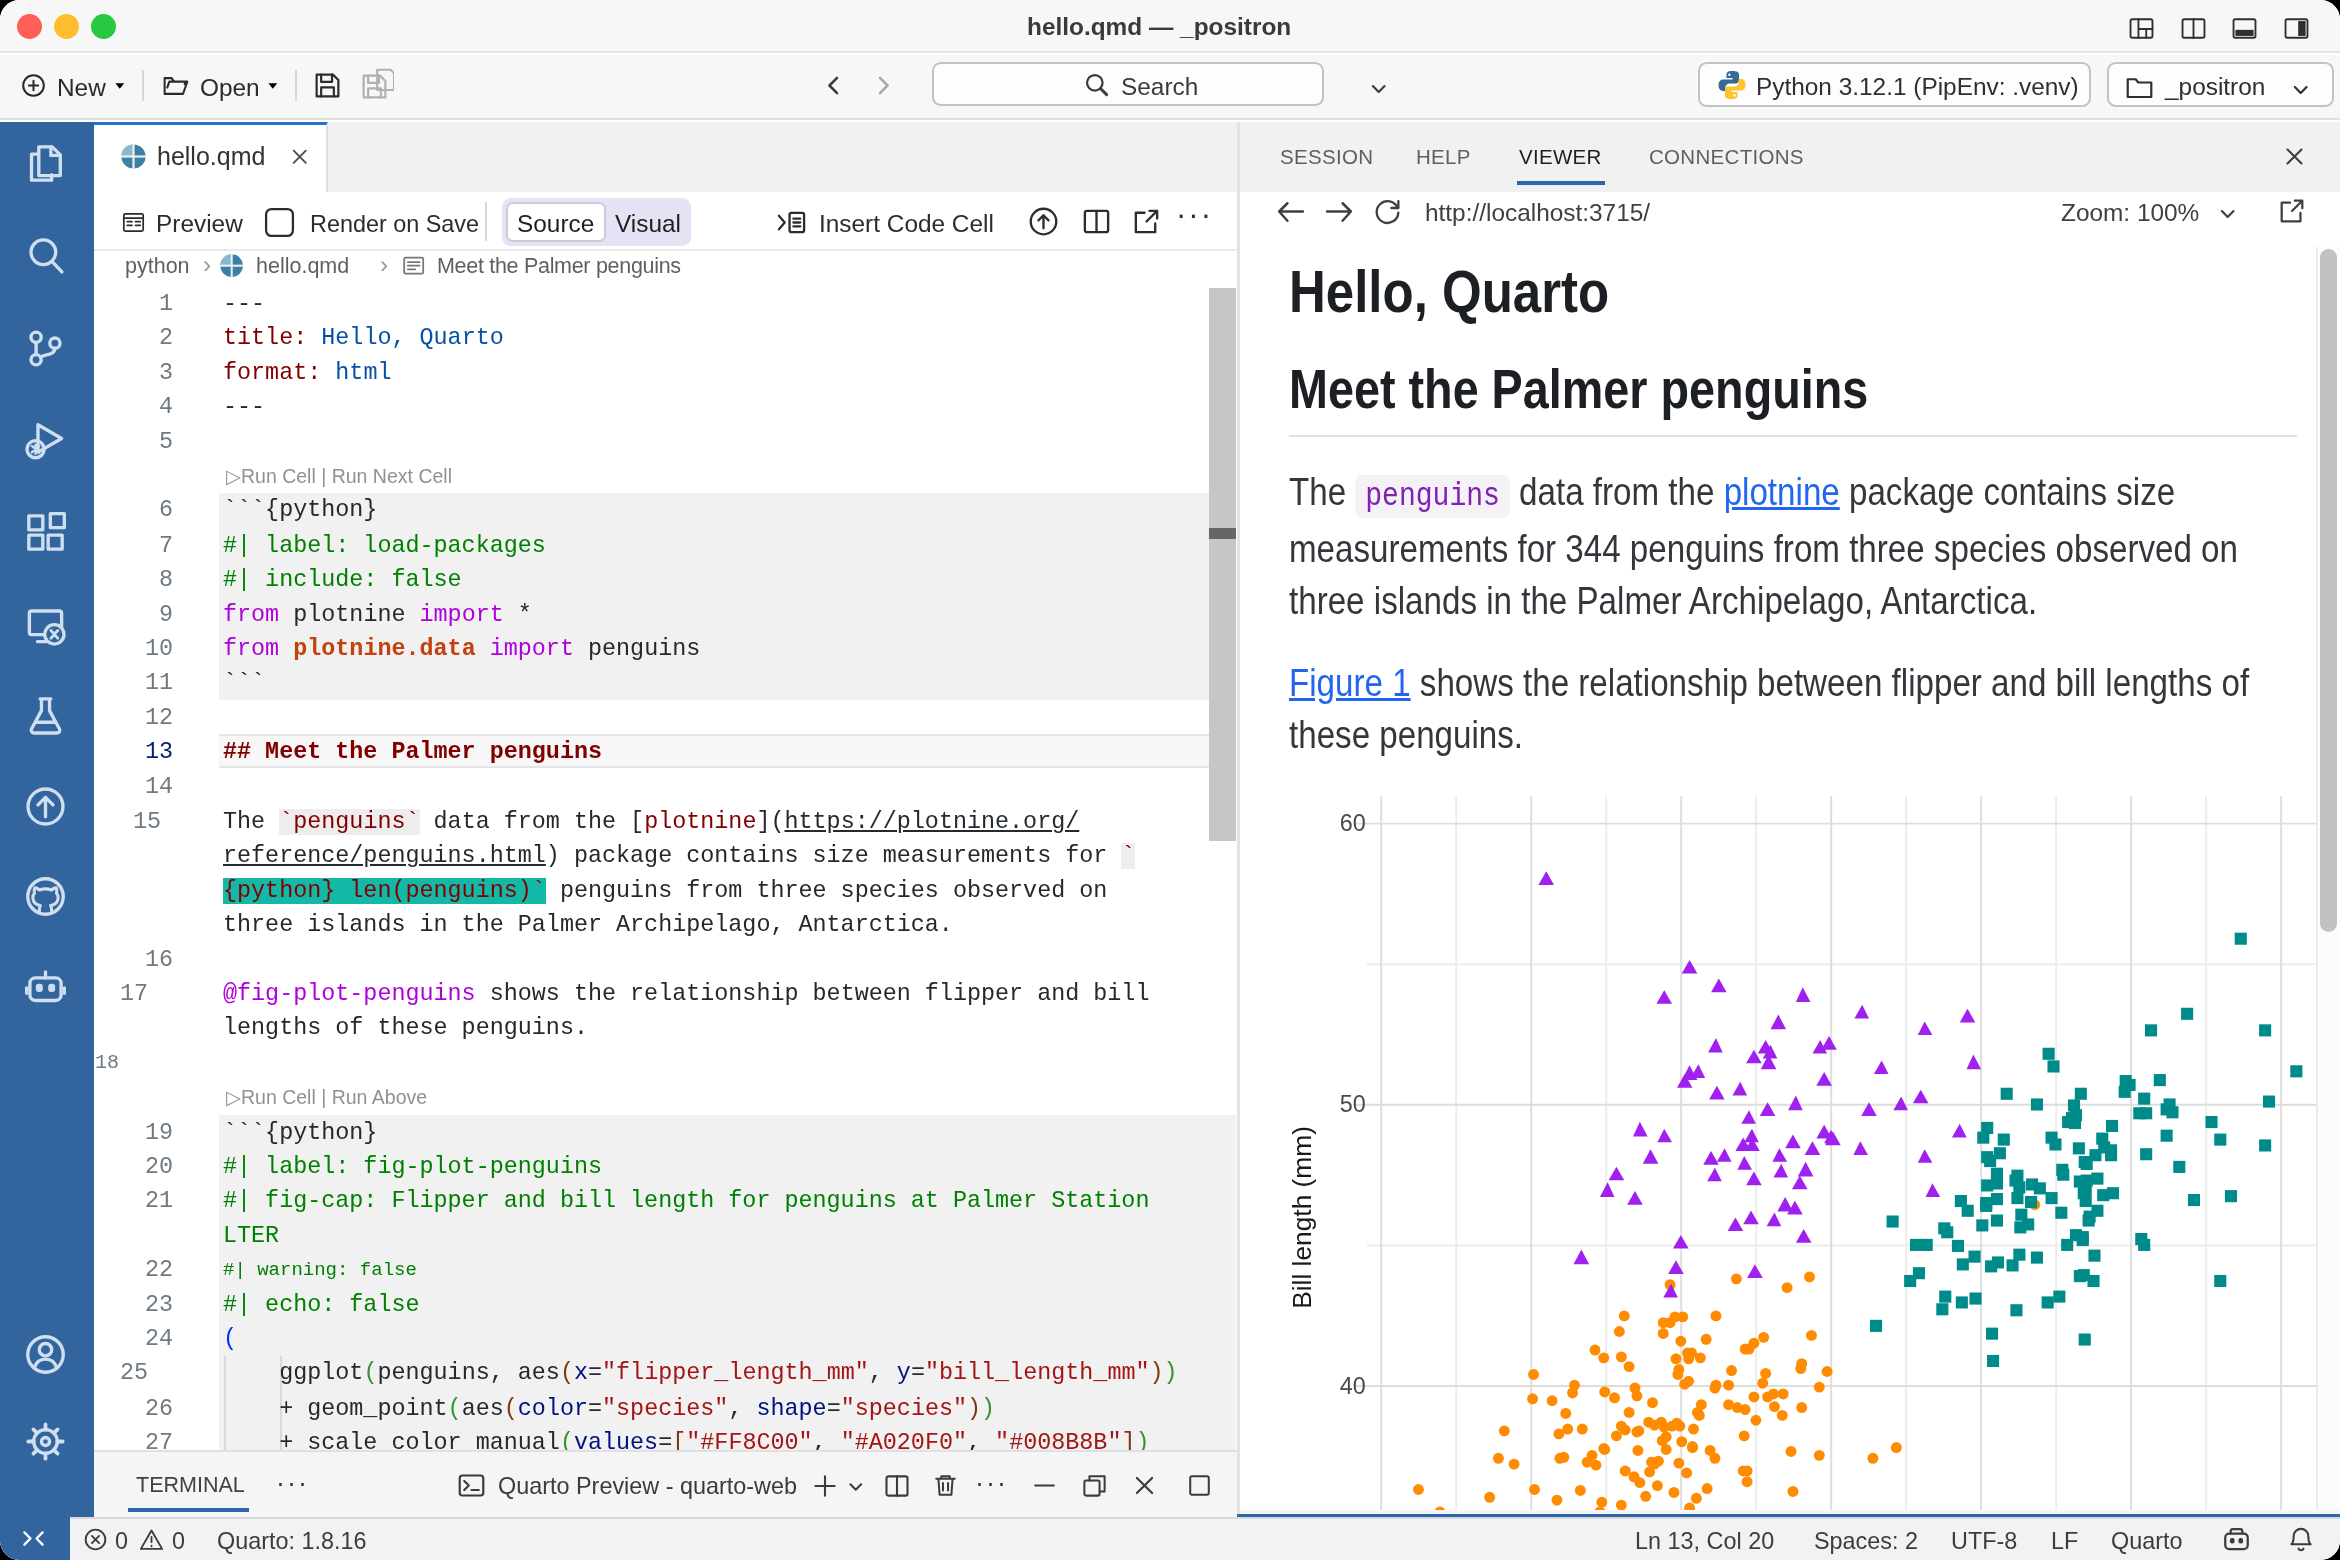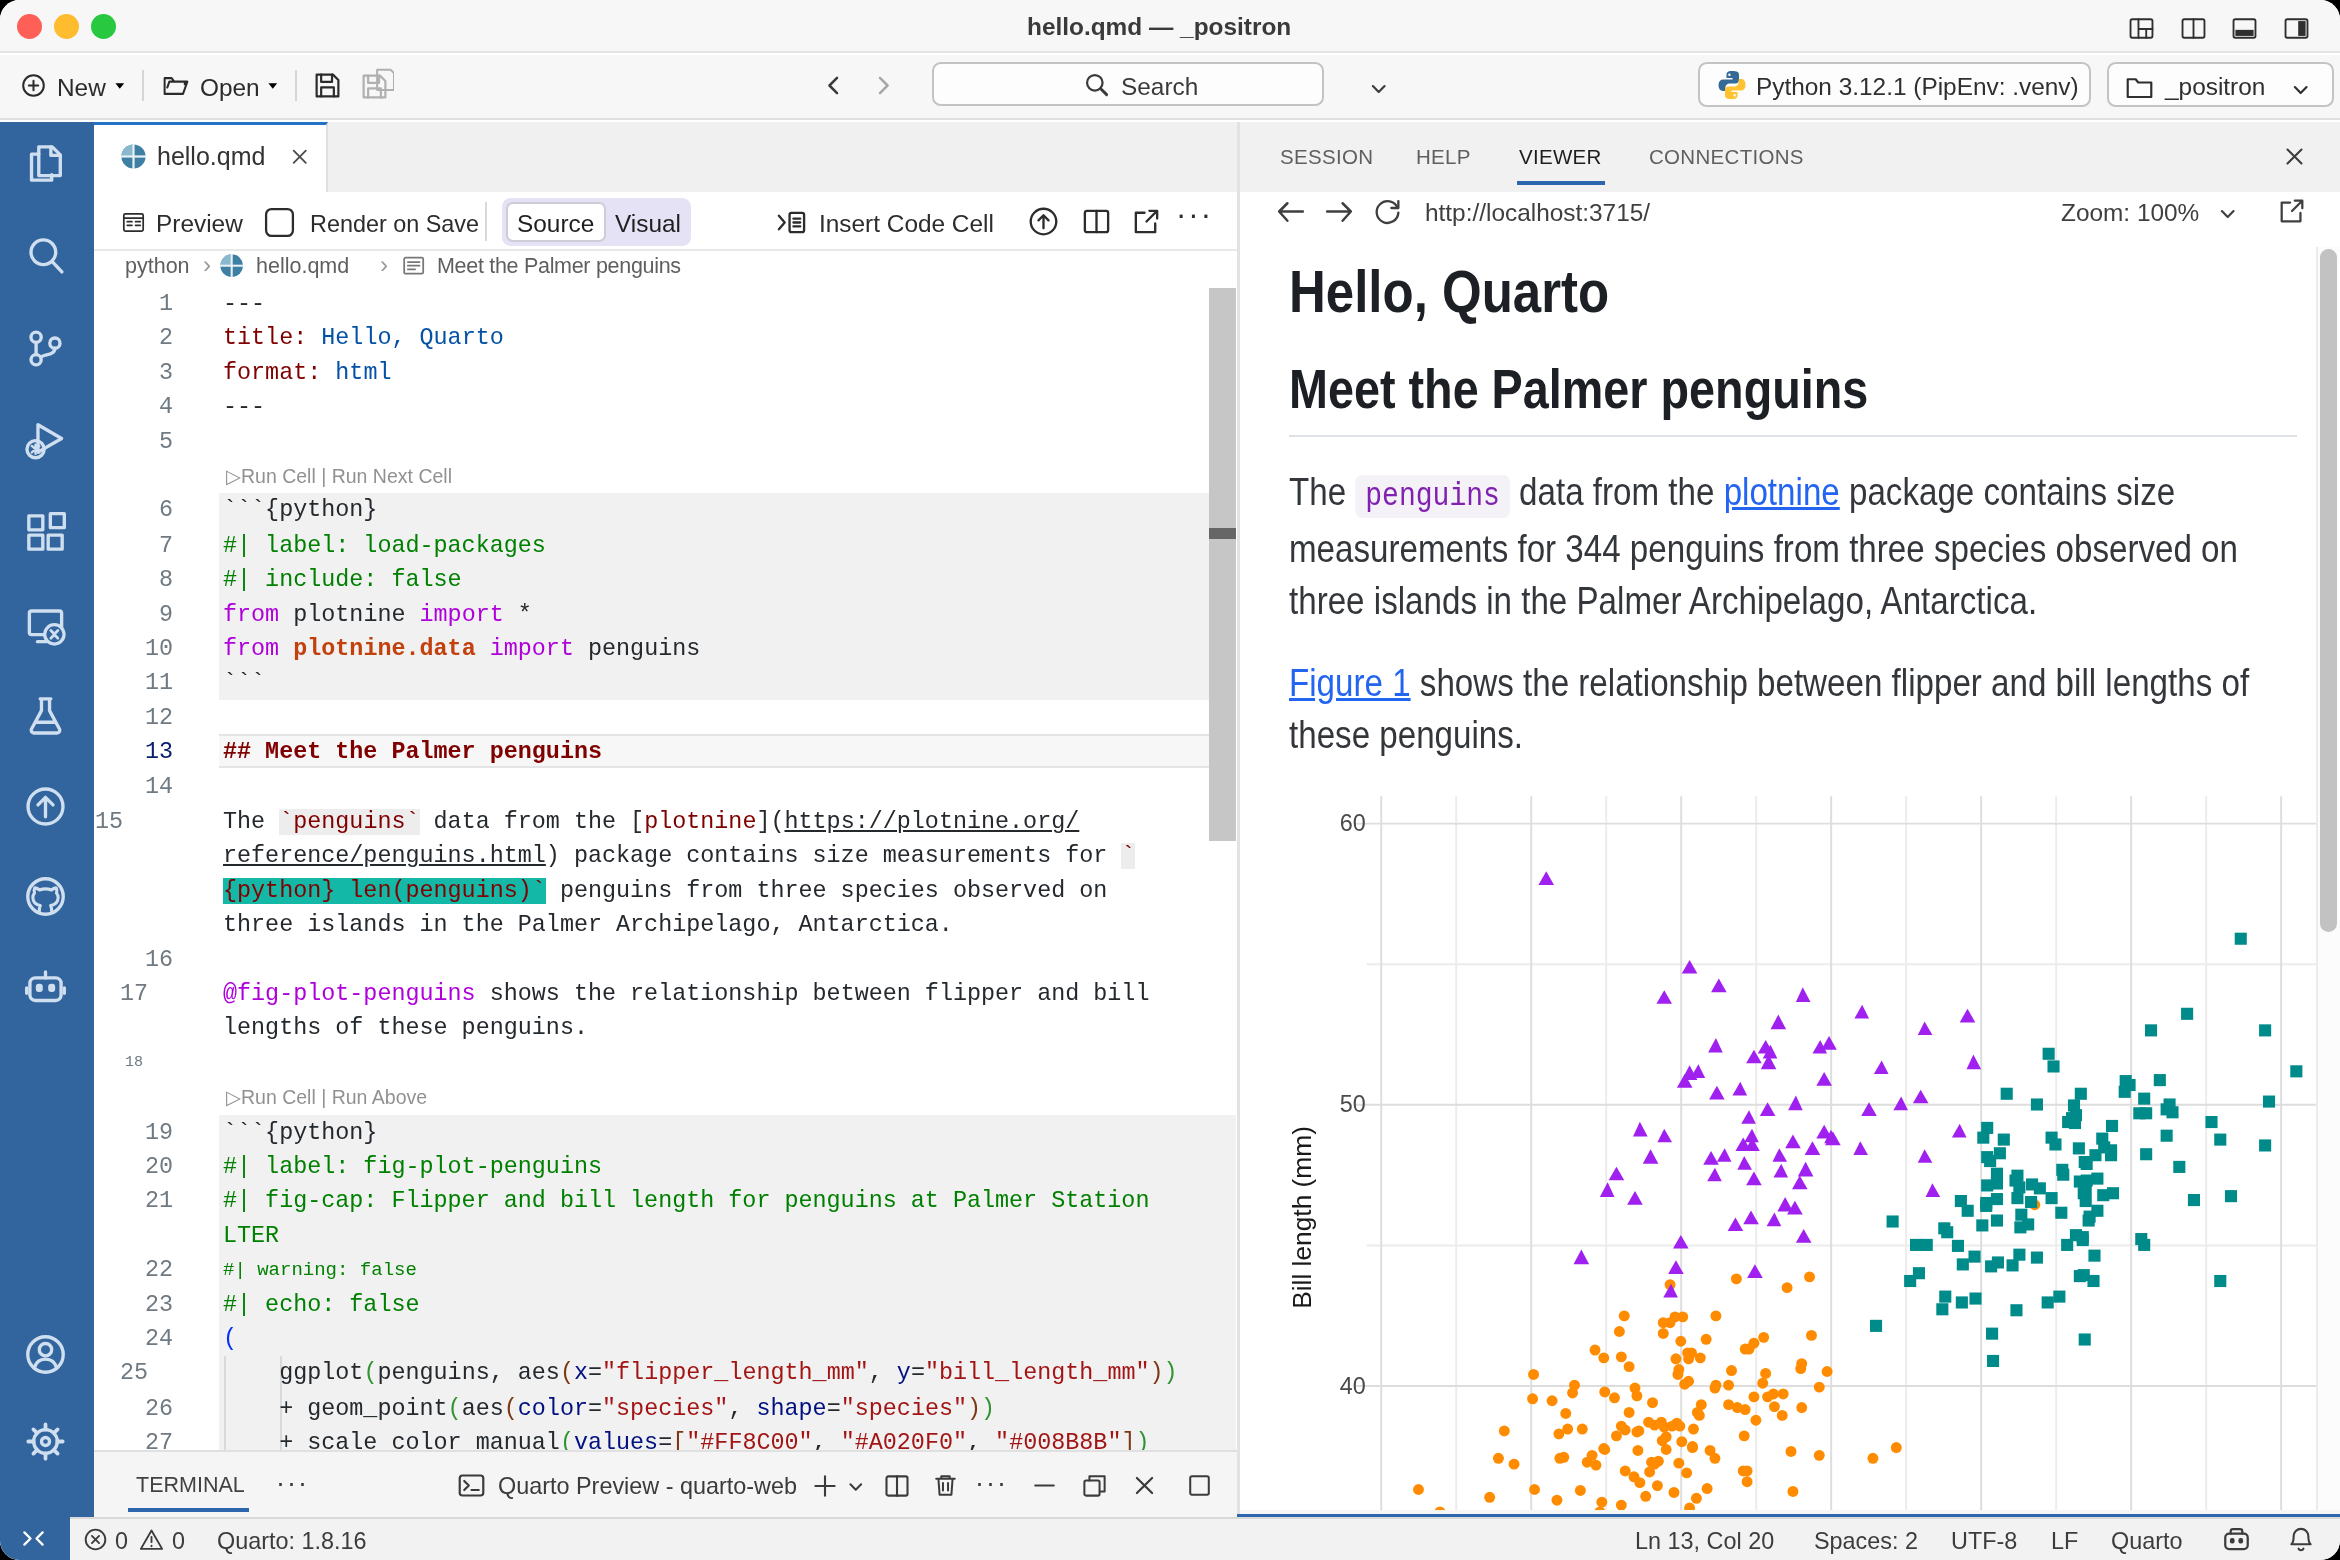--- a/index.html
+++ b/index.html
@@ -220,24 +220,24 @@
     <div class="t mono" style="left:95px;top:428px;width:78px;text-align:right;font-size:23.4px;line-height:28px;color:#707a82">5</div>
     <div class="t mono" style="left:95px;top:496px;width:78px;text-align:right;font-size:23.4px;line-height:28px;color:#707a82">6</div>
     <div class="t mono" style="left:95px;top:532px;width:78px;text-align:right;font-size:23.4px;line-height:28px;color:#707a82">7</div>
     <div class="t mono" style="left:95px;top:566px;width:78px;text-align:right;font-size:23.4px;line-height:28px;color:#707a82">8</div>
     <div class="t mono" style="left:95px;top:601px;width:78px;text-align:right;font-size:23.4px;line-height:28px;color:#707a82">9</div>
     <div class="t mono" style="left:95px;top:635px;width:78px;text-align:right;font-size:23.4px;line-height:28px;color:#707a82">10</div>
     <div class="t mono" style="left:95px;top:669px;width:78px;text-align:right;font-size:23.4px;line-height:28px;color:#707a82">11</div>
     <div class="t mono" style="left:95px;top:704px;width:78px;text-align:right;font-size:23.4px;line-height:28px;color:#707a82">12</div>
     <div class="t mono" style="left:95px;top:738px;width:78px;text-align:right;font-size:23.4px;line-height:28px;color:#0b216f">13</div>
     <div class="t mono" style="left:95px;top:773px;width:78px;text-align:right;font-size:23.4px;line-height:28px;color:#707a82">14</div>
-    <div class="t mono" style="left:95px;top:808px;width:78px;text-align:left;font-size:23.4px;line-height:28px;color:#707a82">15</div>
+    <div class="t mono" style="left:83px;top:808px;width:78px;text-align:right;font-size:23.4px;line-height:28px;color:#707a82">15</div>
     <div class="t mono" style="left:95px;top:946px;width:78px;text-align:right;font-size:23.4px;line-height:28px;color:#707a82">16</div>
     <div class="t mono" style="left:95px;top:980px;width:78px;text-align:center;font-size:23.4px;line-height:28px;color:#707a82">17</div>
-    <div class="t mono" style="left:95px;top:1049px;width:78px;text-align:center;font-size:15px;line-height:28px;color:#707a82">18</div>
+    <div class="t mono" style="left:95px;top:1049px;width:78px;text-align:left;font-size:20px;line-height:28px;color:#707a82">18</div>
     <div class="t mono" style="left:95px;top:1119px;width:78px;text-align:right;font-size:23.4px;line-height:28px;color:#707a82">19</div>
     <div class="t mono" style="left:95px;top:1153px;width:78px;text-align:right;font-size:23.4px;line-height:28px;color:#707a82">20</div>
     <div class="t mono" style="left:95px;top:1187px;width:78px;text-align:right;font-size:23.4px;line-height:28px;color:#707a82">21</div>
     <div class="t mono" style="left:95px;top:1256px;width:78px;text-align:right;font-size:23.4px;line-height:28px;color:#707a82">22</div>
     <div class="t mono" style="left:95px;top:1291px;width:78px;text-align:right;font-size:23.4px;line-height:28px;color:#707a82">23</div>
     <div class="t mono" style="left:95px;top:1325px;width:78px;text-align:right;font-size:23.4px;line-height:28px;color:#707a82">24</div>
     <div class="t mono" style="left:95px;top:1359px;width:78px;text-align:center;font-size:23.4px;line-height:28px;color:#707a82">25</div>
     <div class="t mono" style="left:95px;top:1395px;width:78px;text-align:right;font-size:23.4px;line-height:28px;color:#707a82">26</div>
     <div class="t mono" style="left:95px;top:1429px;width:78px;text-align:right;font-size:23.4px;line-height:28px;color:#707a82">27</div>
     <div class="t mono" style="left:223px;top:290px;font-size:23.4px;line-height:28px;color:#1f1f1f"><span style="color:#24292e;">---</span></div>

